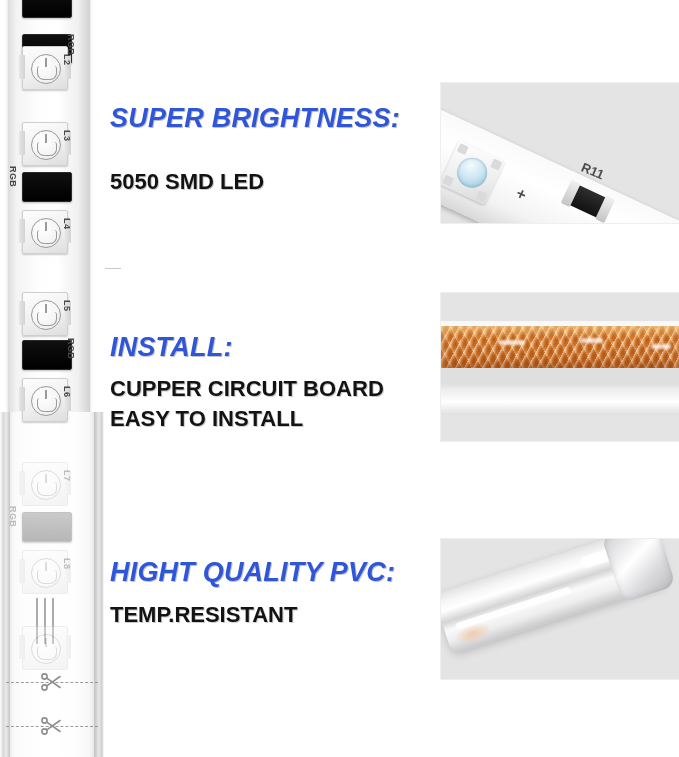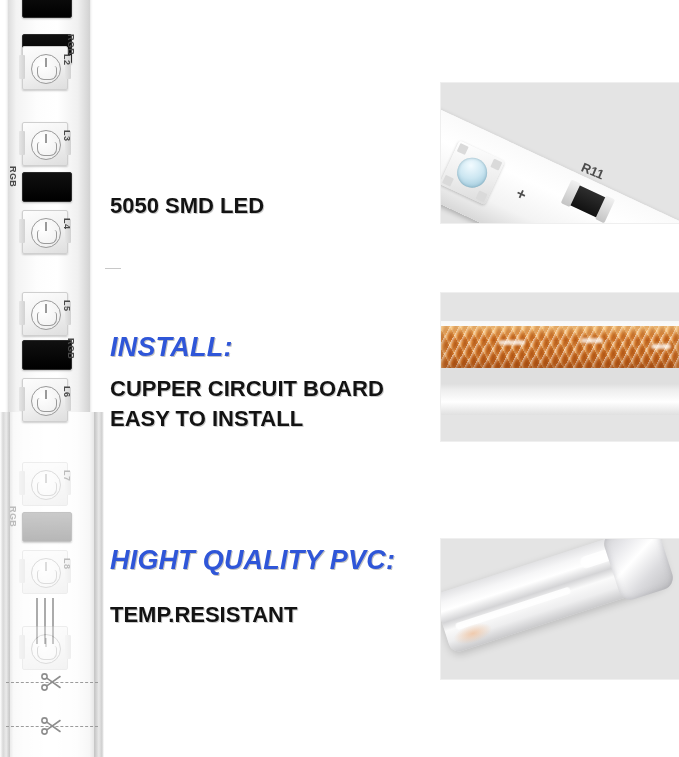--- a/index.html
+++ b/index.html
@@ -443,21 +443,22 @@
         <g fill="none" stroke="currentColor" stroke-width="1.6" stroke-linecap="round">
           <circle cx="4.5" cy="4.5" r="2.6"></circle>
           <circle cx="4.5" cy="15.5" r="2.6"></circle>
           <line x1="6.8" y1="6.1" x2="20" y2="15.5"></line>
           <line x1="6.8" y1="13.9" x2="20" y2="4.5"></line>
         </g>
       </svg>
     </div>
   </div>
 
-  <div class="feature-body" style="left:110px; top:192px;">5050 SMD LED</div>
+  <div class="feature-heading" style="left:110px; top:103px;">SUPER BRIGHTNESS:</div>
+  <div class="feature-body" style="left:110px; top:168px;">5050 SMD LED</div>
 
   <div class="tiny-dash" style="left:105px; top:268px;"></div>
 
   <div class="photo" style="left:440px; top:82px; width:238px; height:140px;">
     <div class="pcb-diag">
       <div class="smd">
         <span class="corner" style="left:2px;top:2px;"></span>
         <span class="corner" style="right:2px;top:2px;"></span>
         <span class="corner" style="left:2px;bottom:2px;"></span>
         <span class="corner" style="right:2px;bottom:2px;"></span>
@@ -479,21 +480,21 @@
 
   <div class="photo" style="left:440px; top:292px; width:238px; height:148px;">
     <div class="sleeve"></div>
     <div class="copper">
       <span class="hl" style="left:58px; top:14px; width:26px;"></span>
       <span class="hl" style="left:140px; top:12px; width:22px;"></span>
       <span class="hl" style="left:210px; top:18px; width:20px;"></span>
     </div>
   </div>
 
-  <div class="feature-heading" style="left:110px; top:545px;">HIGHT QUALITY PVC:</div>
+  <div class="feature-heading" style="left:110px; top:557px;">HIGHT QUALITY PVC:</div>
   <div class="feature-body" style="left:110px; top:601px;">TEMP.RESISTANT</div>
 
   <div class="photo" style="left:440px; top:538px; width:238px; height:140px;">
     <div class="tube">
       <span class="glint" style="left:12px; top:34px; width:120px; height:7px;"></span>
       <span class="glint" style="left:150px; top:10px; width:44px; height:12px; border-radius:6px;"></span>
       <span class="warm"></span>
       <span class="face"></span>
     </div>
   </div>

